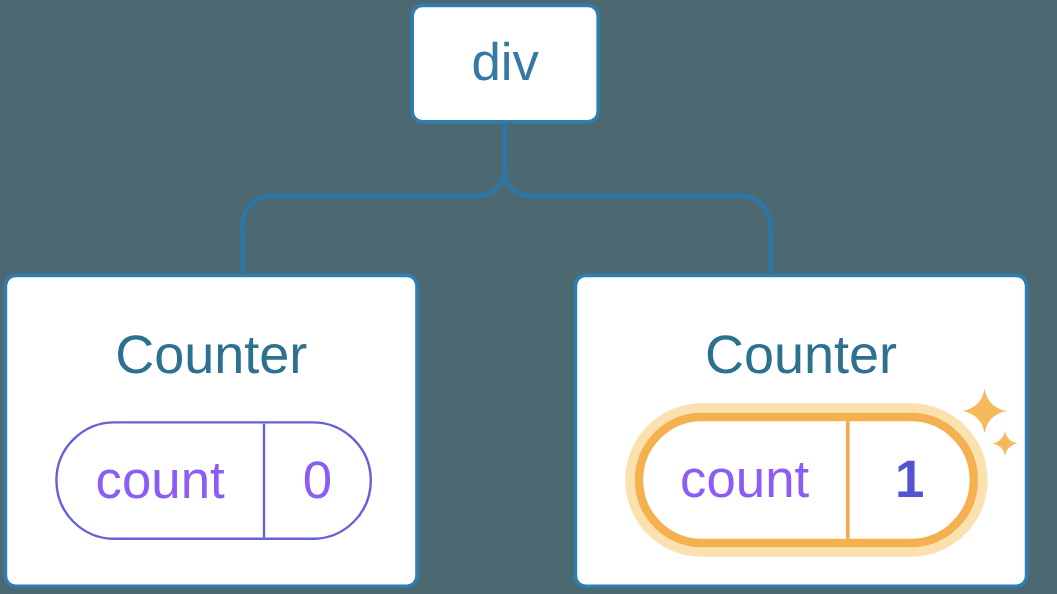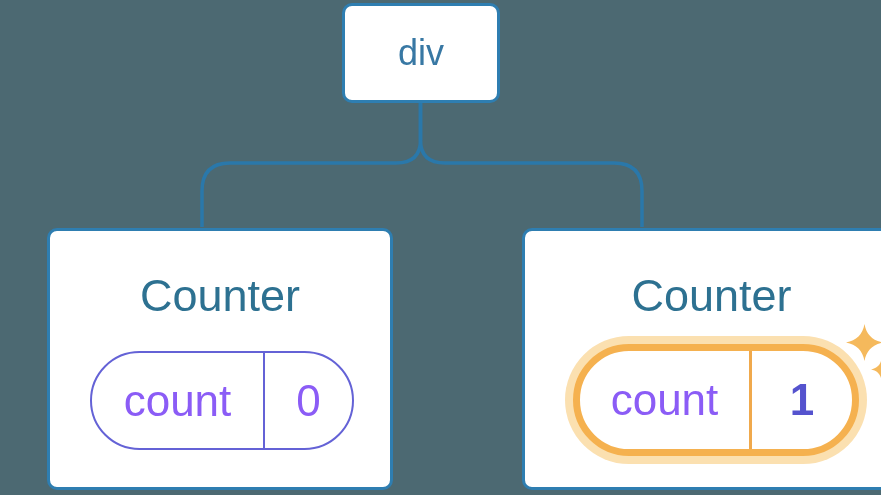--- a/index.html
+++ b/index.html
@@ -18,21 +18,21 @@
     position: absolute;
     left: 342px; top: 3px;
     width: 158px; height: 100px;
     background: #ffffff;
     border: 3px solid #2E7EB1;
     border-radius: 10px;
     box-sizing: border-box;
     display: flex; align-items: center; justify-content: center;
   }
   .node-root .label {
-    font-size: 36px;
+    font-size: 44px;
     color: #3878A4;
     font-weight: 500;
     text-align: center;
   }
 
   
   .connector {
     position: absolute;
     left: 0; top: 0;
     width: 881px; height: 495px;
@@ -46,21 +46,20 @@
 
   
   .card {
     position: absolute;
     top: 228px;
     height: 262px;
     background: #ffffff;
     border: 3px solid #2E7EB1;
     border-radius: 10px;
     box-sizing: border-box;
-    margin-left: 44px;
   }
   .card-left  { left: 3px;   width: 346px; }
   .card-right { left: 478px; width: 379px; }
 
   .card-title {
     margin-top: 42px;
     text-align: center;
     font-size: 45px;
     font-weight: 500;
     color: #2D7191;

